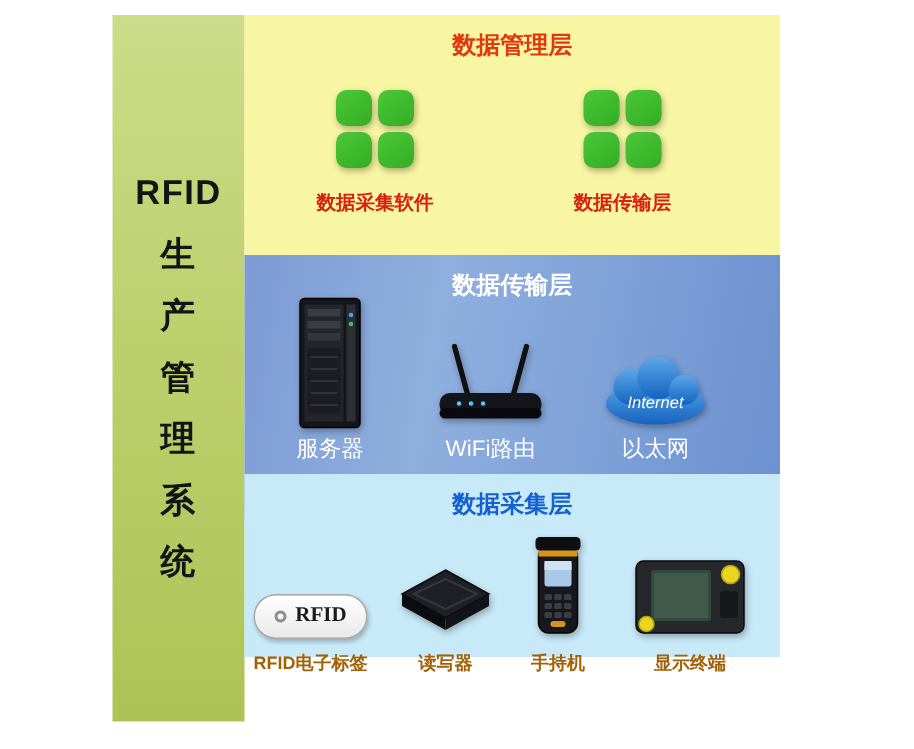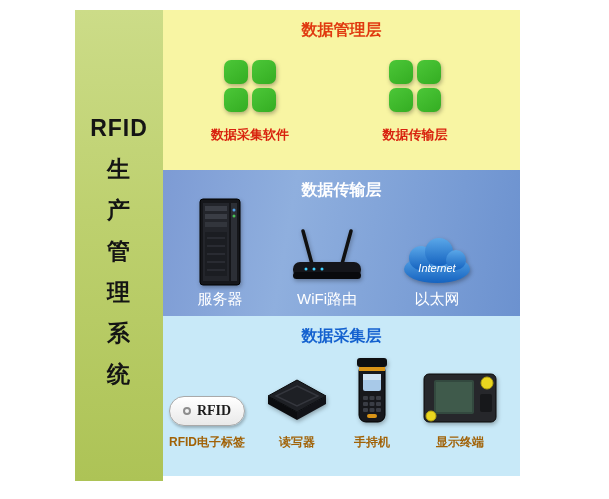--- a/index.html
+++ b/index.html
@@ -34,21 +34,21 @@
     color: #141414;
     letter-spacing: 1px;
     text-align: center;
   }
 
   
   .layer { position: absolute; left: 163px; width: 357px; }
   .layer-management  { top: 10px;  height: 160px; background: #f8f5a3; }
   .layer-transmission{ top: 170px; height: 176px;
     background: linear-gradient(100deg, #7d9bd4 0%, #8fafde 35%, #6b91cf 100%); }
-  .layer-collection  { top: 316px; height: 160px; background: #c8e9f8; }
+  .layer-collection  { top: 316px; height: 122px; background: #c8e9f8; }
 
   .layer-title {
     position: absolute;
     top: 10px; left: 0; right: 0;
     text-align: center;
     font-size: 16px;
     font-weight: bold;
   }
   .layer-management  .layer-title { color: #e0390f; }
   .layer-transmission .layer-title { color: #ffffff; }

